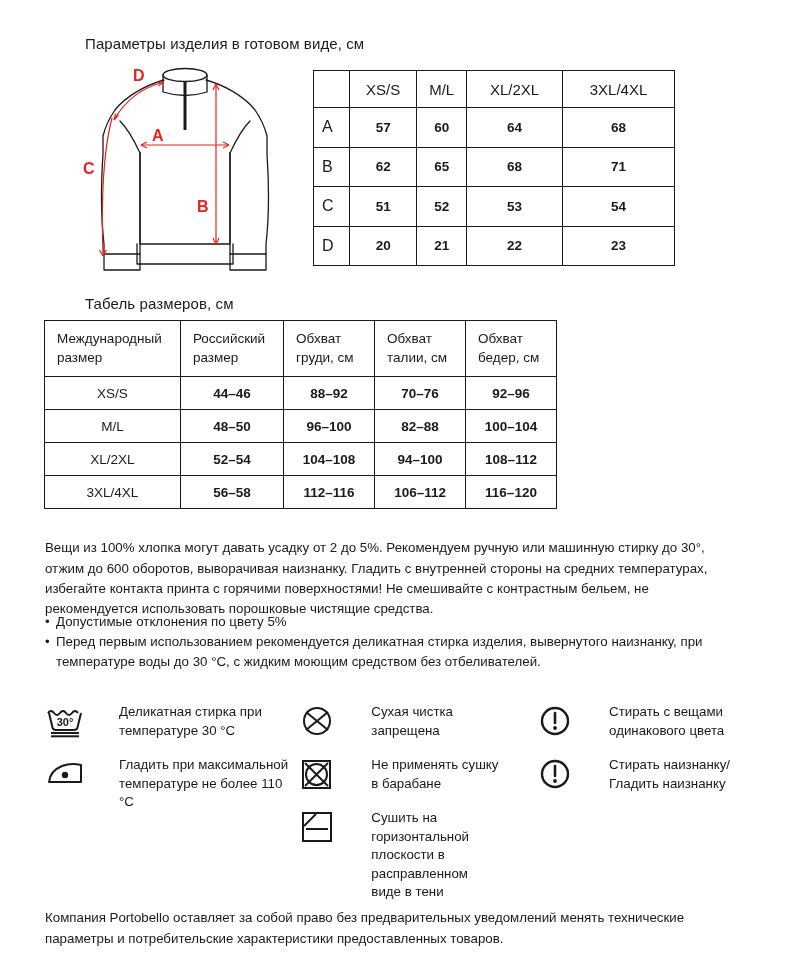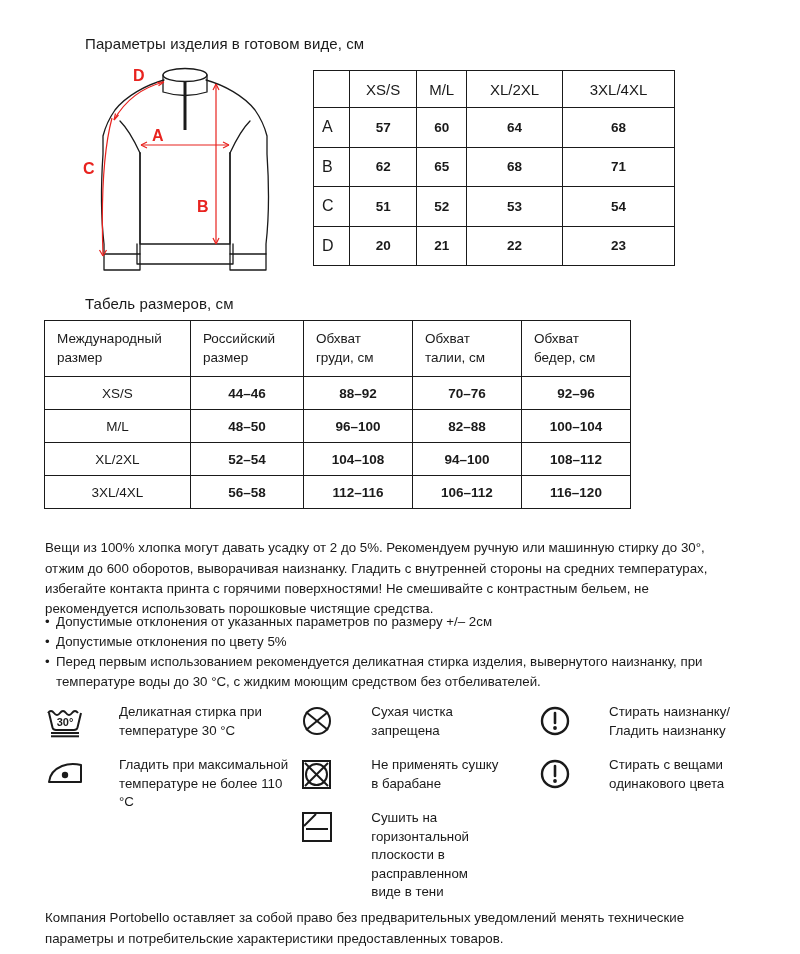--- a/index.html
+++ b/index.html
@@ -54,21 +54,21 @@
     width: 36px;
     font-size: 16px;
     text-align: left;
     padding-left: 8px;
   }
   #table-measurements tbody td:not(.rowlabel) { font-size: 13.5px; font-weight: 600; }
   #table-measurements thead td.corner { border-top: none; border-left: none; }
 
   
   #table-sizechart {
-    left: 44px; top: 320px; width: 587px;
+    left: 44px; top: 320px; width: 513px;
     border: 1.6px solid #1a1a1a;
   }
   #table-sizechart td {
     border: 1px solid #1a1a1a;
     font-size: 13.5px;
     padding: 0 12px;
     text-align: center;
     height: 33px;
   }
   #table-sizechart thead td {
@@ -325,21 +325,20 @@
         <td>112–116</td>
         <td>106–112</td>
         <td>116–120</td>
       </tr>
     </tbody>
   </table>
 
   <p id="care-paragraph">Вещи из 100% хлопка могут давать усадку от 2 до 5%. Рекомендуем ручную или машинную стирку до 30°, отжим до 600 оборотов, выворачивая наизнанку. Гладить с внутренней стороны на средних температурах, избегайте контакта принта с горячими поверхностями! Не смешивайте с контрастным бельем, не рекомендуется использовать порошковые чистящие средства.</p>
 
   <div id="bullet-list">
-    <div class="bullet">Допустимые отклонения от указанных параметров по размеру +/– 2см</div>
     <div class="bullet">Допустимые отклонения по цвету 5%</div>
     <div class="bullet">Перед первым использованием рекомендуется деликатная стирка изделия, вывернутого наизнанку, при температуре воды до 30 °C, с жидким моющим средством без отбеливателей.</div>
   </div>
 
   <div id="care-symbols">
 
     <div class="symcol">
 
       <div class="symrow">
         <div class="ico">
@@ -433,36 +432,36 @@
 
       <div class="symrow">
         <div class="ico">
           <svg width="40" height="34" viewBox="0 0 40 34">
             <circle cx="20" cy="17" r="13" fill="none" stroke="#1a1a1a" stroke-width="2.4"></circle>
             <line x1="20" y1="9" x2="20" y2="19" stroke="#1a1a1a" stroke-width="2.6" stroke-linecap="round"></line>
             <circle cx="20" cy="24" r="1.9" fill="#1a1a1a"></circle>
           </svg>
         </div>
         <div class="txt">
-          <span>Стирать наизнанку/</span><br>
-          <span>Гладить наизнанку</span>
+          <span>Стирать с вещами</span><br>
+          <span>одинакового цвета</span>
         </div>
       </div>
 
       <div class="symrow">
         <div class="ico">
           <svg width="40" height="34" viewBox="0 0 40 34">
             <circle cx="20" cy="17" r="13" fill="none" stroke="#1a1a1a" stroke-width="2.4"></circle>
             <line x1="20" y1="9" x2="20" y2="19" stroke="#1a1a1a" stroke-width="2.6" stroke-linecap="round"></line>
             <circle cx="20" cy="24" r="1.9" fill="#1a1a1a"></circle>
           </svg>
         </div>
         <div class="txt">
-          <span>Стирать с вещами</span><br>
-          <span>одинакового цвета</span>
+          <span>Стирать наизнанку/</span><br>
+          <span>Гладить наизнанку</span>
         </div>
       </div>
     </div>
 
   </div>
 
   <p id="footer-note">Компания Portobello оставляет за собой право без предварительных уведомлений менять технические параметры и потребительские характеристики предоставленных товаров.</p>
 
 </div>
 

